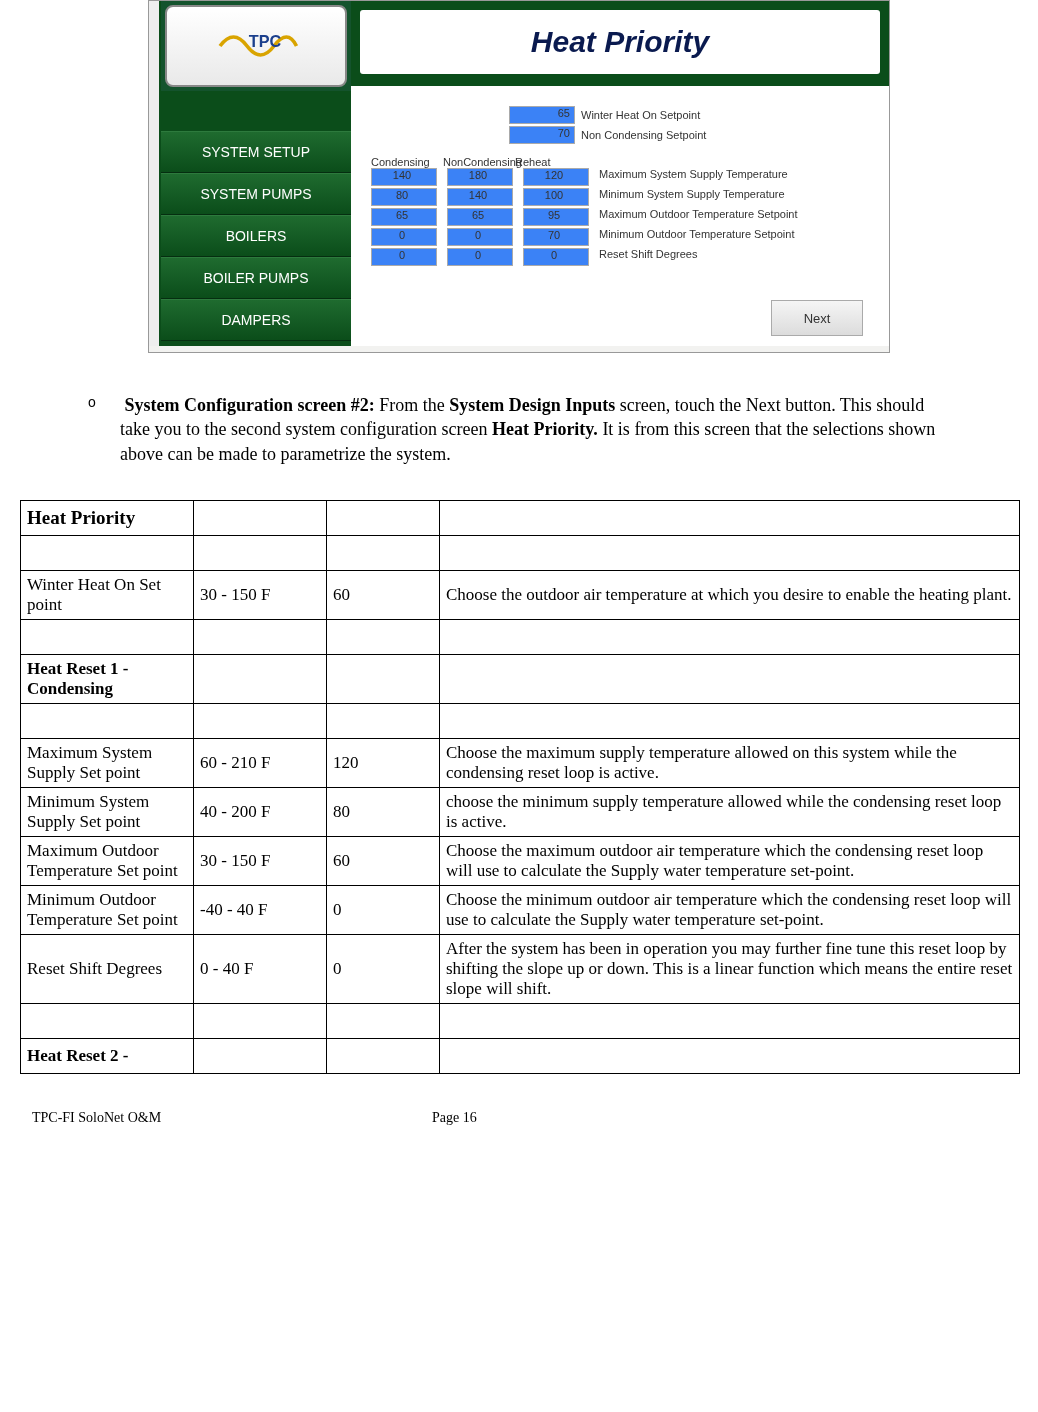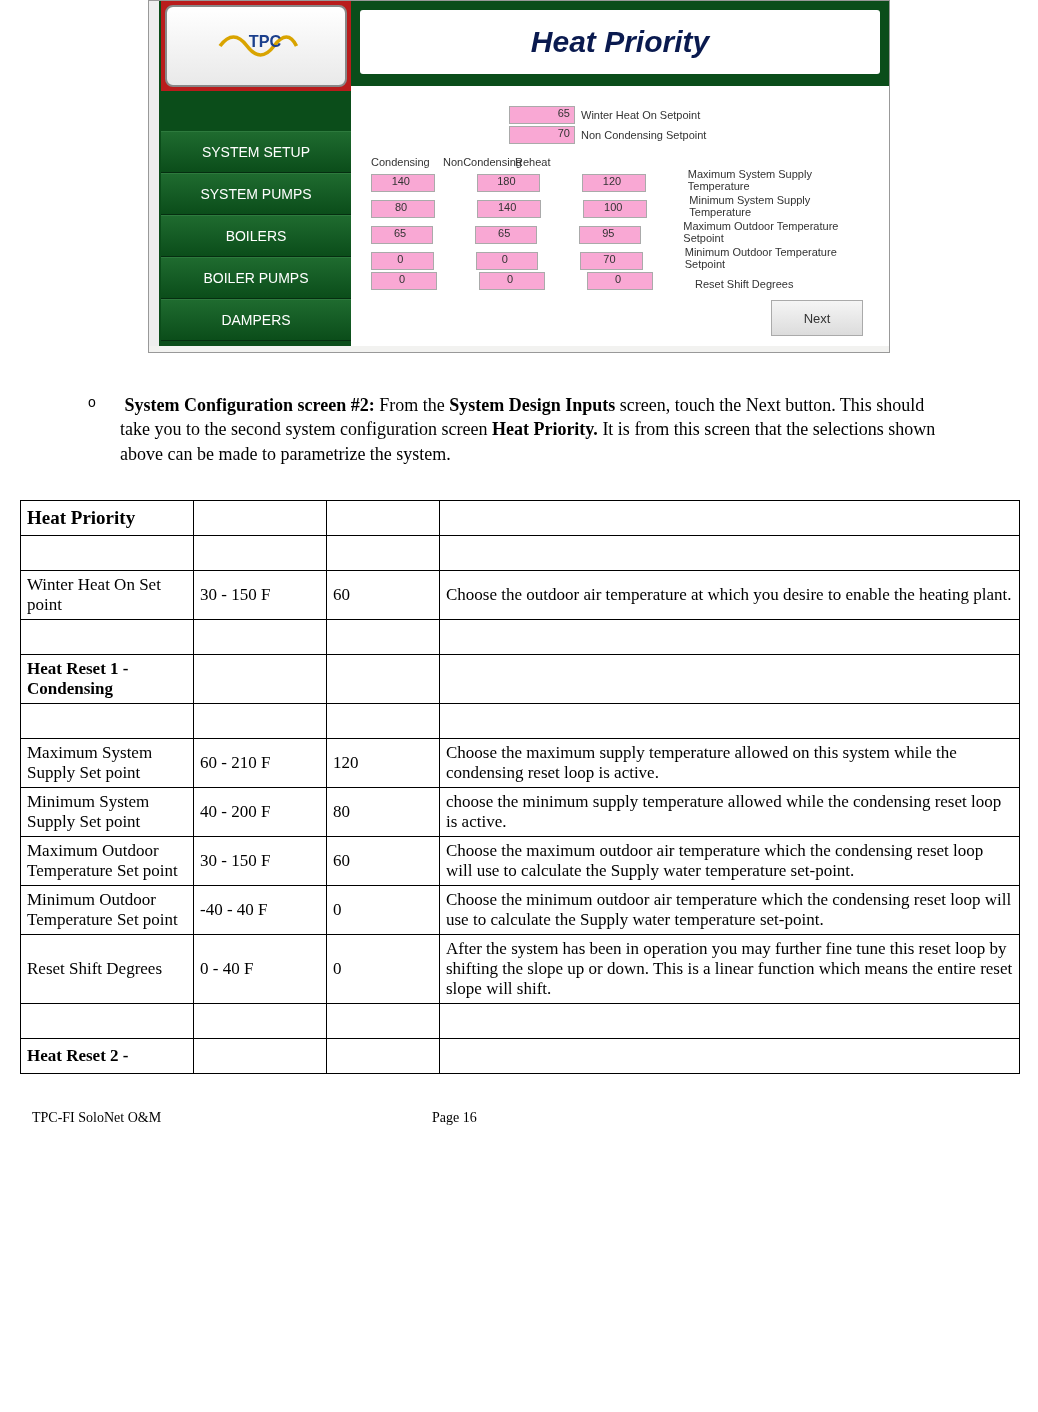--- a/index.html
+++ b/index.html
@@ -26,21 +26,21 @@
     display: flex;
     flex-direction: row;
   }
   .ss-left-gutter {
     width: 10px;
     background: #eee;
     border-right: 2px solid #0b4d1a;
   }
   .ss-sidebar {
     width: 190px;
-    background: #b91c1c;
+    background: #14532d;
     display: flex;
     flex-direction: column;
   }
   .ss-logo {
     height: 78px;
     background: linear-gradient(#ffffff,#e9e9e9);
     border: 2px solid #888;
     border-radius: 8px;
     margin: 4px;
     display: flex;
@@ -106,38 +106,38 @@
   }
   .ss-row {
     display: flex;
     align-items: center;
     margin-bottom: 2px;
   }
   .ss-input {
     width: 60px;
     height: 16px;
     border: 1px solid #aaa;
-    background: #f9a8d4;
+    background: #3b82f6;
     font-size: 11px;
     text-align: right;
     padding-right: 4px;
     margin-right: 6px;
   }
   .ss-label { color:#333; }
   .ss-group-headers {
     display:flex;
     margin-top:12px;
     margin-bottom:0;
   }
   .ss-group-headers div {
     width: 72px;
     font-size: 11px;
     color:#333;
   }
-  .ss-3col-row { display:flex; align-items:flex-end; margin-bottom:2px;gap:32px; }
+  .ss-3col-row { display:flex; align-items:flex-start; margin-bottom:2px; }
   .ss-3col-row .ss-input { width:60px; margin-right:10px; text-align:center; }
   .ss-next-btn {
     position: absolute;
     right: 26px;
     bottom: 10px;
     width: 90px;
     height: 34px;
     background: linear-gradient(#f5f5f5,#dcdcdc);
     border: 1px solid #aaa;
     font-family: Arial, sans-serif;

